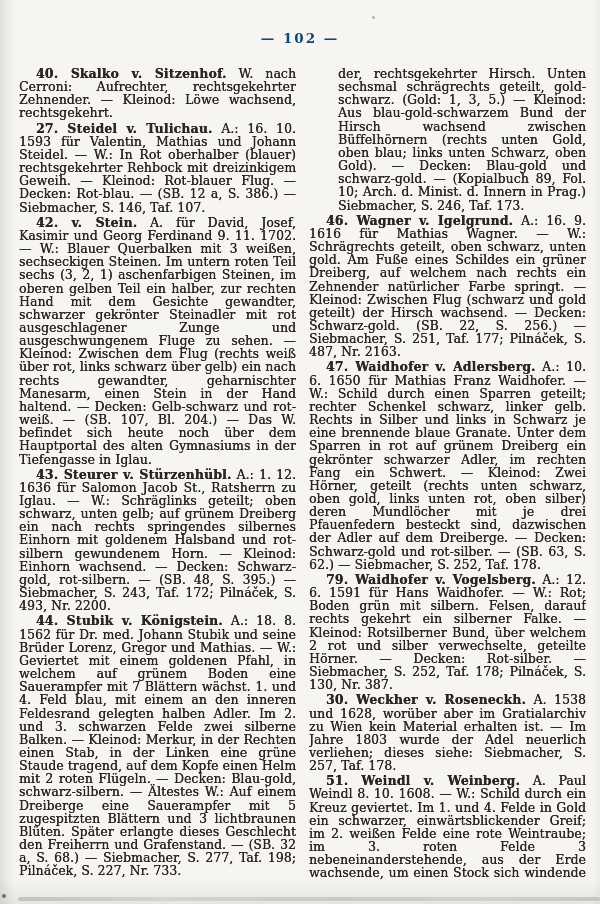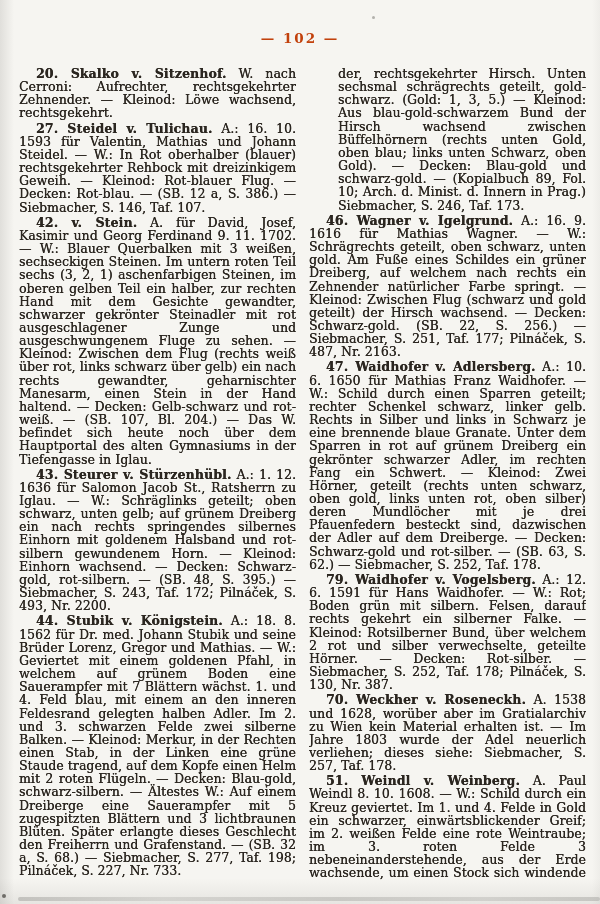--- a/index.html
+++ b/index.html
@@ -29,21 +29,21 @@
     opacity:.6;border-radius:2px;
   }
   .scan-speck{position:absolute;background:#6f6d68;border-radius:50%;}
   .speck-a{left:2px;bottom:6px;width:4px;height:4px;}
   .speck-b{left:372px;top:16px;width:3px;height:3px;opacity:.5;}
   .speck-c{left:48px;top:263px;width:2px;height:2px;opacity:.45;}
 
   .page-number{
     position:absolute;top:30px;left:0;width:100%;
     text-align:center;font-size:13.5px;font-weight:bold;
-    letter-spacing:2px;color:#c2410c;
+    letter-spacing:2px;color:#0c4a6e;
   }
   .columns{
     position:absolute;top:67px;left:19px;right:14px;bottom:24px;
     display:flex;gap:13px;
   }
   .col{
     flex:1 1 50%;
     text-align:justify;
     font-size:12.4px;
     line-height:13.15px;
@@ -55,33 +55,33 @@
   p.entry.cont{text-indent:0;margin-left:29px;}
   b.entry-heading{font-weight:bold;letter-spacing:.2px;}
 </style>
 </head>
 <body>
 
 <div class="page">
   <div class="page-number">— 102 —</div>
   <div class="columns">
     <div class="col">
-        <p class="entry"><b class="entry-heading">20. Skalko v. Sitzenhof.</b>&nbsp;W. nach Cerroni: Aufrechter, rechtsgekehrter Zehnender. — Kleinod: Löwe wachsend, rechtsgekehrt.</p>
+        <p class="entry"><b class="entry-heading">40. Skalko v. Sitzenhof.</b>&nbsp;W. nach Cerroni: Aufrechter, rechtsgekehrter Zehnender. — Kleinod: Löwe wachsend, rechtsgekehrt.</p>
         <p class="entry"><b class="entry-heading">27. Steidel v. Tulichau.</b>&nbsp;A.: 16. 10. 1593 für Valentin, Mathias und Johann Steidel. — W.: In Rot oberhalber (blauer) rechtsgekehrter Rehbock mit dreizinkigem Geweih. — Kleinod: Rot-blauer Flug. — Decken: Rot-blau. — (SB. 12 a, S. 386.) — Siebmacher, S. 146, Taf. 107.</p>
         <p class="entry"><b class="entry-heading">42. v. Stein.</b>&nbsp;A. für David, Josef, Kasimir und Georg Ferdinand 9. 11. 1702. — W.: Blauer Querbalken mit 3 weißen, sechseckigen Steinen. Im untern roten Teil sechs (3, 2, 1) aschenfarbigen Steinen, im oberen gelben Teil ein halber, zur rechten Hand mit dem Gesichte gewandter, schwarzer gekrönter Steinadler mit rot ausgeschlagener Zunge und ausgeschwungenem Fluge zu sehen. — Kleinod: Zwischen dem Flug (rechts weiß über rot, links schwarz über gelb) ein nach rechts gewandter, geharnischter Manesarm, einen Stein in der Hand haltend. — Decken: Gelb-schwarz und rot-weiß. — (SB. 107, Bl. 204.) — Das W. befindet sich heute noch über dem Hauptportal des alten Gymnasiums in der Tiefengasse in Iglau.</p>
         <p class="entry"><b class="entry-heading">43. Steurer v. Stürzenhübl.</b>&nbsp;A.: 1. 12. 1636 für Salomon Jacob St., Ratsherrn zu Iglau. — W.: Schräglinks geteilt; oben schwarz, unten gelb; auf grünem Dreiberg ein nach rechts springendes silbernes Einhorn mit goldenem Halsband und rot-silbern gewundenem Horn. — Kleinod: Einhorn wachsend. — Decken: Schwarz-gold, rot-silbern. — (SB. 48, S. 395.) — Siebmacher, S. 243, Taf. 172; Pilnáček, S. 493, Nr. 2200.</p>
         <p class="entry"><b class="entry-heading">44. Stubik v. Königstein.</b>&nbsp;A.: 18. 8. 1562 für Dr. med. Johann Stubik und seine Brüder Lorenz, Gregor und Mathias. — W.: Geviertet mit einem goldenen Pfahl, in welchem auf grünem Boden eine Sauerampfer mit 7 Blättern wächst. 1. und 4. Feld blau, mit einem an den inneren Feldesrand gelegten halben Adler. Im 2. und 3. schwarzen Felde zwei silberne Balken. — Kleinod: Merkur, in der Rechten einen Stab, in der Linken eine grüne Staude tragend, auf dem Kopfe einen Helm mit 2 roten Flügeln. — Decken: Blau-gold, schwarz-silbern. — Ältestes W.: Auf einem Dreiberge eine Sauerampfer mit 5 zugespitzten Blättern und 3 lichtbraunen Blüten. Später erlangte dieses Geschlecht den Freiherrn und Grafenstand. — (SB. 32 a, S. 68.) — Siebmacher, S. 277, Taf. 198; Pilnáček, S. 227, Nr. 733.</p>
         <p class="entry"><b class="entry-heading">45. Sule v. Hirschbrunn.</b>&nbsp;A.: 7. 6. 1572 für den Ratsherrn Sebastian Sule. — W.: Geteilt; oben in Silber natürlicher, wachsen-</p>
       </div>
     <div class="col">
         <p class="entry cont">der, rechtsgekehrter Hirsch. Unten sechsmal schrägrechts geteilt, gold-schwarz. (Gold: 1, 3, 5.) — Kleinod: Aus blau-gold-schwarzem Bund der Hirsch wachsend zwischen Büffelhörnern (rechts unten Gold, oben blau; links unten Schwarz, oben Gold). — Decken: Blau-gold und schwarz-gold. — (Kopialbuch 89, Fol. 10; Arch. d. Minist. d. Innern in Prag.) Siebmacher, S. 246, Taf. 173.</p>
         <p class="entry"><b class="entry-heading">46. Wagner v. Igelgrund.</b>&nbsp;A.: 16. 9. 1616 für Mathias Wagner. — W.: Schrägrechts geteilt, oben schwarz, unten gold. Am Fuße eines Schildes ein grüner Dreiberg, auf welchem nach rechts ein Zehnender natürlicher Farbe springt. — Kleinod: Zwischen Flug (schwarz und gold geteilt) der Hirsch wachsend. — Decken: Schwarz-gold. (SB. 22, S. 256.) — Siebmacher, S. 251, Taf. 177; Pilnáček, S. 487, Nr. 2163.</p>
         <p class="entry"><b class="entry-heading">47. Waidhofer v. Adlersberg.</b>&nbsp;A.: 10. 6. 1650 für Mathias Franz Waidhofer. — W.: Schild durch einen Sparren geteilt; rechter Schenkel schwarz, linker gelb. Rechts in Silber und links in Schwarz je eine brennende blaue Granate. Unter dem Sparren in rot auf grünem Dreiberg ein gekrönter schwarzer Adler, im rechten Fang ein Schwert. — Kleinod: Zwei Hörner, geteilt (rechts unten schwarz, oben gold, links unten rot, oben silber) deren Mundlöcher mit je drei Pfauenfedern besteckt sind, dazwischen der Adler auf dem Dreiberge. — Decken: Schwarz-gold und rot-silber. — (SB. 63, S. 62.) — Siebmacher, S. 252, Taf. 178.</p>
         <p class="entry"><b class="entry-heading">79. Waidhofer v. Vogelsberg.</b>&nbsp;A.: 12. 6. 1591 für Hans Waidhofer. — W.: Rot; Boden grün mit silbern. Felsen, darauf rechts gekehrt ein silberner Falke. — Kleinod: Rotsilberner Bund, über welchem 2 rot und silber verwechselte, geteilte Hörner. — Decken: Rot-silber. — Siebmacher, S. 252, Taf. 178; Pilnáček, S. 130, Nr. 387.</p>
-        <p class="entry"><b class="entry-heading">70. Weckher v. Roseneckh.</b>&nbsp;A. 1538 und 1628, worüber aber im Gratialarchiv zu Wien kein Material erhalten ist. — Im Jahre 1803 wurde der Adel neuerlich verliehen; dieses siehe: Siebmacher, S. 257, Taf. 178.</p>
+        <p class="entry"><b class="entry-heading">30. Weckher v. Roseneckh.</b>&nbsp;A. 1538 und 1628, worüber aber im Gratialarchiv zu Wien kein Material erhalten ist. — Im Jahre 1803 wurde der Adel neuerlich verliehen; dieses siehe: Siebmacher, S. 257, Taf. 178.</p>
         <p class="entry"><b class="entry-heading">51. Weindl v. Weinberg.</b>&nbsp;A. Paul Weindl 8. 10. 1608. — W.: Schild durch ein Kreuz geviertet. Im 1. und 4. Felde in Gold ein schwarzer, einwärtsblickender Greif; im 2. weißen Felde eine rote Weintraube; im 3. roten Felde 3 nebeneinanderstehende, aus der Erde wachsende, um einen Stock sich windende Reben. — Kleinod: Flug geteilt (rechts oben rot,</p>
       </div>
   </div>
   <div class="scan-bottom-band"></div>
   <div class="scan-speck speck-a"></div>
   <div class="scan-speck speck-b"></div>
   <div class="scan-speck speck-c"></div>
 </div>
 
 </body></html>

